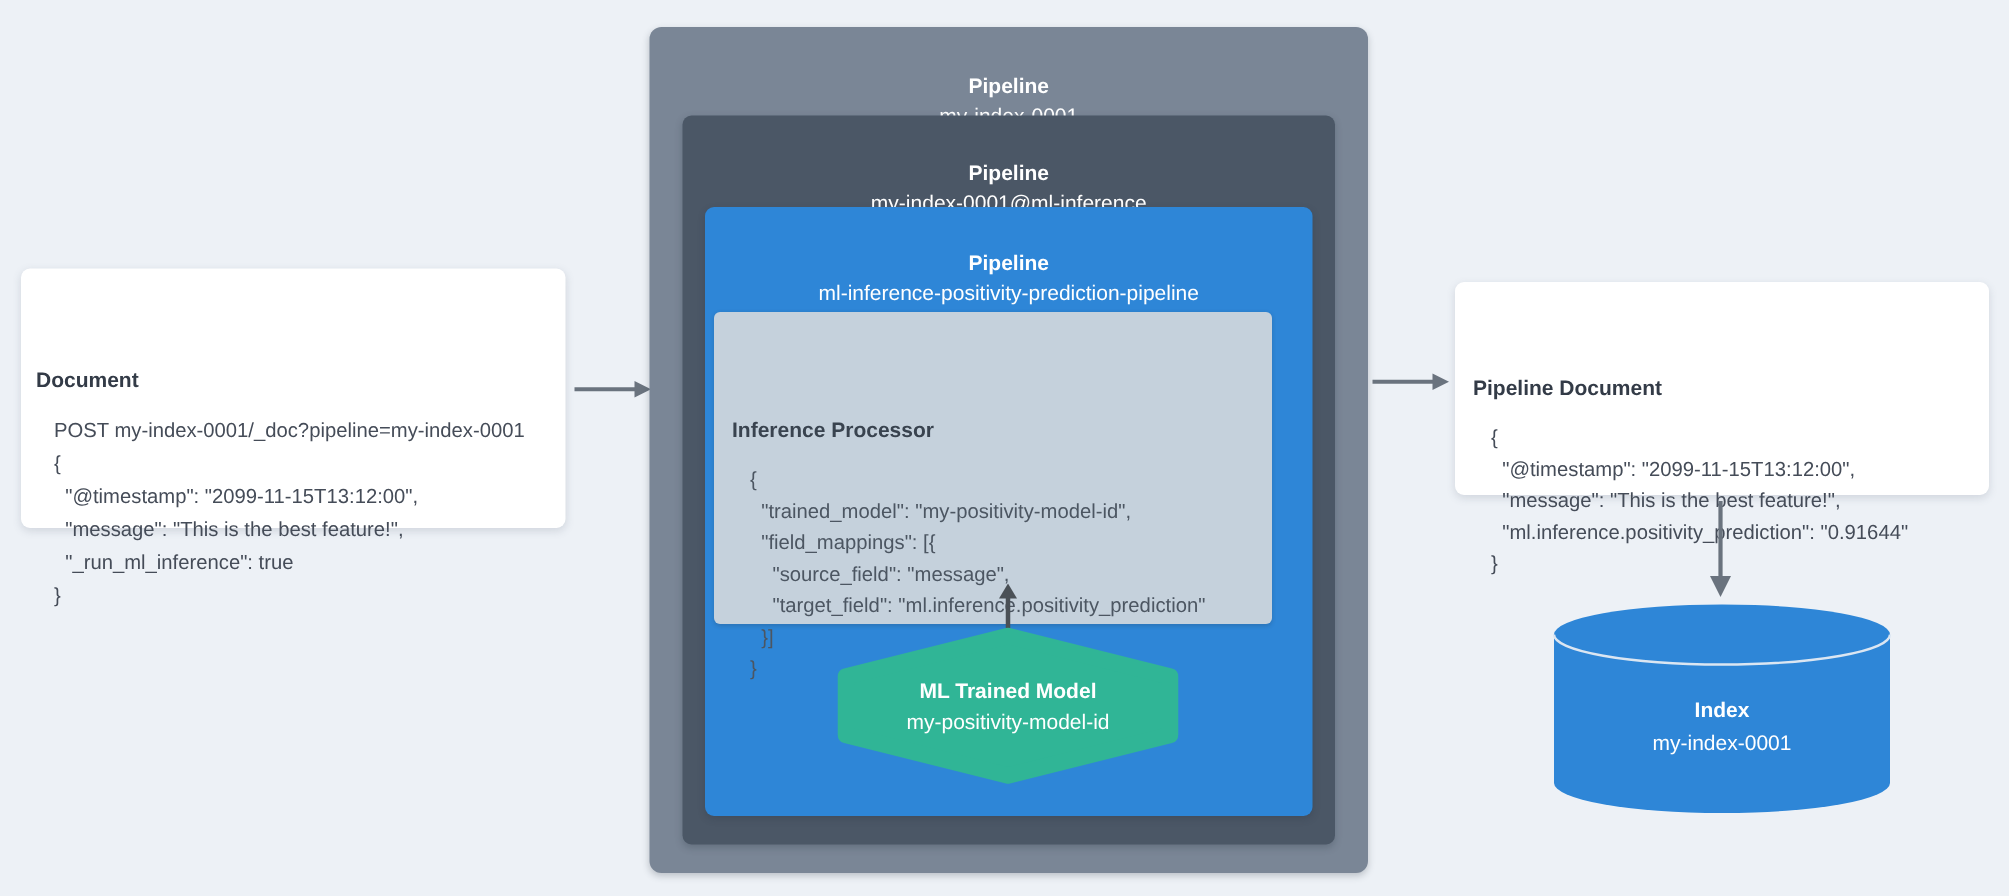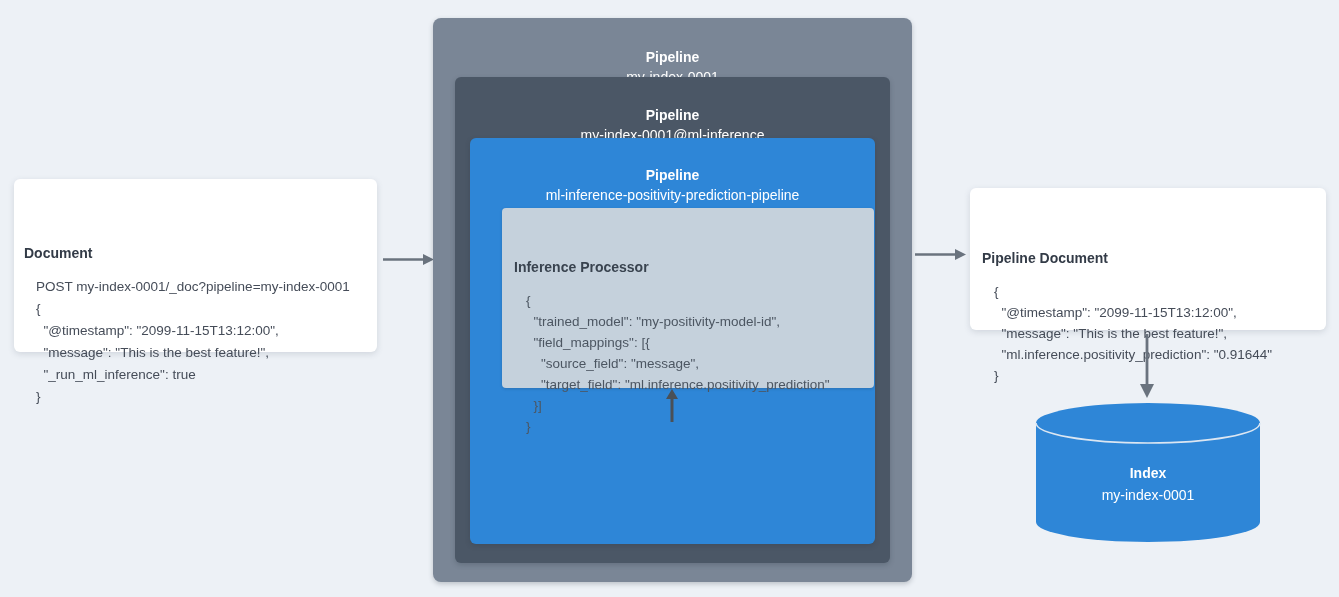--- a/index.html
+++ b/index.html
@@ -27,23 +27,23 @@
   .pipe-box { position:absolute; box-sizing:border-box; box-shadow:0 2px 5px rgba(40,50,65,0.25); }
   .box-outer { left:433px; top:18px; width:479px; height:564px; background:#7a8696; border-radius:8px; }
   .box-inner { left:22px;  top:59px; width:435px; height:486px; background:#4b5766; border-radius:6px; }
   .box-blue  { left:15px;  top:61px; width:405px; height:406px; background:#2e86d7; border-radius:6px; }
   .box-header { text-align:center; color:#ffffff; font-size:14px; line-height:20px; }
   .box-header .hdr-label { font-weight:bold;margin-top:20px; }
   .pad9 { padding-top:9px; } .pad8 { padding-top:8px; } .pad7 { padding-top:7px; }
 
   
   .processor {
-    position:absolute; left:32px; top:70px; width:372px; height:180px;
+    position:absolute; left:6px; top:70px; width:372px; height:208px;
     background:#c5d1dc; border-radius:4px; box-sizing:border-box;
-    padding:5px 12px; box-shadow:0 1px 3px rgba(30,40,55,0.2);
+    padding:24px 12px; box-shadow:0 1px 3px rgba(30,40,55,0.2);
   }
   .processor .card-title { color:#39434f; line-height:21px; }
   .processor pre.code { color:#4c5662; line-height:21px; }
 
   
   .hexagon-wrap { position:absolute; left:557px; top:418px; width:230px; height:105px; }
   .hexagon-wrap svg { position:absolute; left:0; top:0; }
   .hex-text {
     position:absolute; left:0; top:0; width:100%; height:100%;
     display:flex; flex-direction:column; align-items:center; justify-content:center;
@@ -112,20 +112,29 @@
         </div>
 
         <svg class="arrow" style="left:196px; top:251px;" width="12" height="34" viewBox="0 0 12 34">
           <line x1="6" y1="33" x2="6" y2="8" stroke="#4a5056" stroke-width="3"></line>
           <path d="M0,10 L6,0 L12,10 Z" fill="#4a5056"></path>
         </svg>
       </div>
     </div>
   </div>
 
+  <div class="hexagon-wrap">
+    <svg width="230" height="105" viewBox="0 0 230 105">
+      <polygon points="115,6 223,33 223,72 115,99 7,72 7,33" fill="#30b596" stroke="#30b596" stroke-width="11" stroke-linejoin="round"></polygon>
+    </svg>
+    <div class="hex-text">
+      <div class="hex-title">ML Trained Model</div>
+      <div class="hex-name">my-positivity-model-id</div>
+    </div>
+  </div>
 
   <svg class="arrow" style="left:914px; top:248px;" width="52" height="13" viewBox="0 0 52 13">
     <line x1="1" y1="6.5" x2="43" y2="6.5" stroke="#6a737e" stroke-width="2.6"></line>
     <path d="M41,1 L52,6.5 L41,12 Z" fill="#6a737e"></path>
   </svg>
 
   <div class="card" style="left:970px; top:188px; width:356px; height:142px; padding:15px 10px 0 12px;">
     <div class="card-title">Pipeline Document</div>
     <pre class="code lh21">{
   "@timestamp": "2099-11-15T13:12:00",

